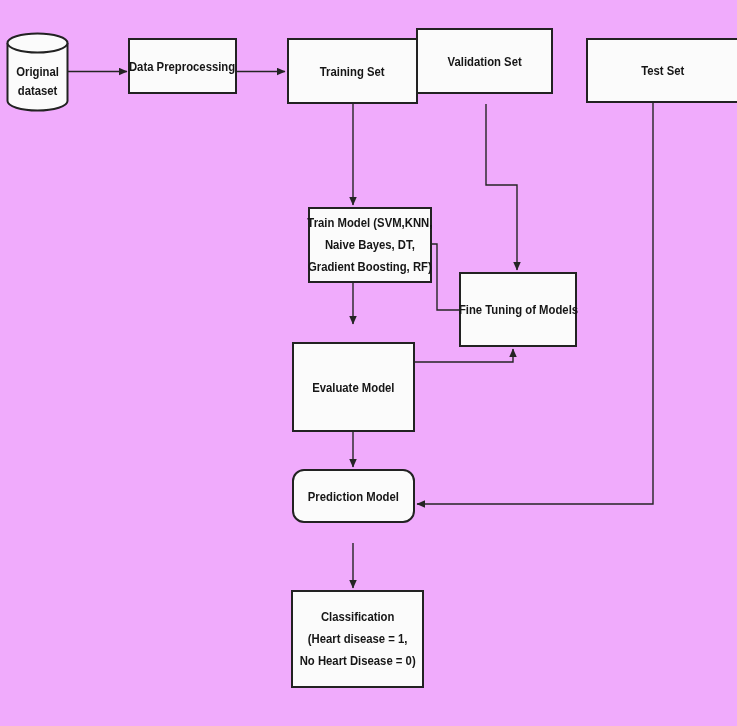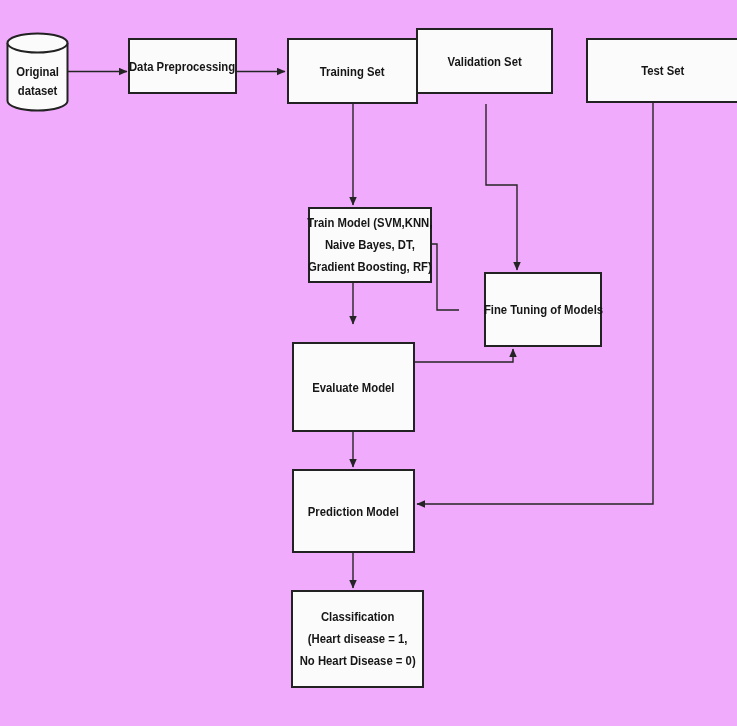--- a/index.html
+++ b/index.html
@@ -77,29 +77,29 @@
   </div>
 
   <div class="node" style="left:308px;top:207px;width:124px;height:76px;">
     <div class="txt multi">
       <div>Train Model (SVM,KNN,</div>
       <div>Naive Bayes, DT,</div>
       <div>Gradient Boosting, RF)</div>
     </div>
   </div>
 
-  <div class="node" style="left:459px;top:272px;width:118px;height:75px;margin-left:25px;">
+  <div class="node" style="left:459px;top:272px;width:118px;height:75px;">
     <span class="txt">Fine Tuning of Models</span>
   </div>
 
   <div class="node" style="left:292px;top:342px;width:123px;height:90px;">
     <span class="txt">Evaluate Model</span>
   </div>
 
-  <div class="node" style="left:292px;top:469px;width:123px;height:84px;">
+  <div class="node" style="left:292px;top:469px;width:123px;height:54px;border-radius:12px;">
     <span class="txt">Prediction Model</span>
   </div>
 
   <div class="node" style="left:291px;top:590px;width:133px;height:98px;">
     <div class="txt multi">
       <div>Classification</div>
       <div>(Heart disease = 1,</div>
       <div>No Heart Disease = 0)</div>
     </div>
   </div>

